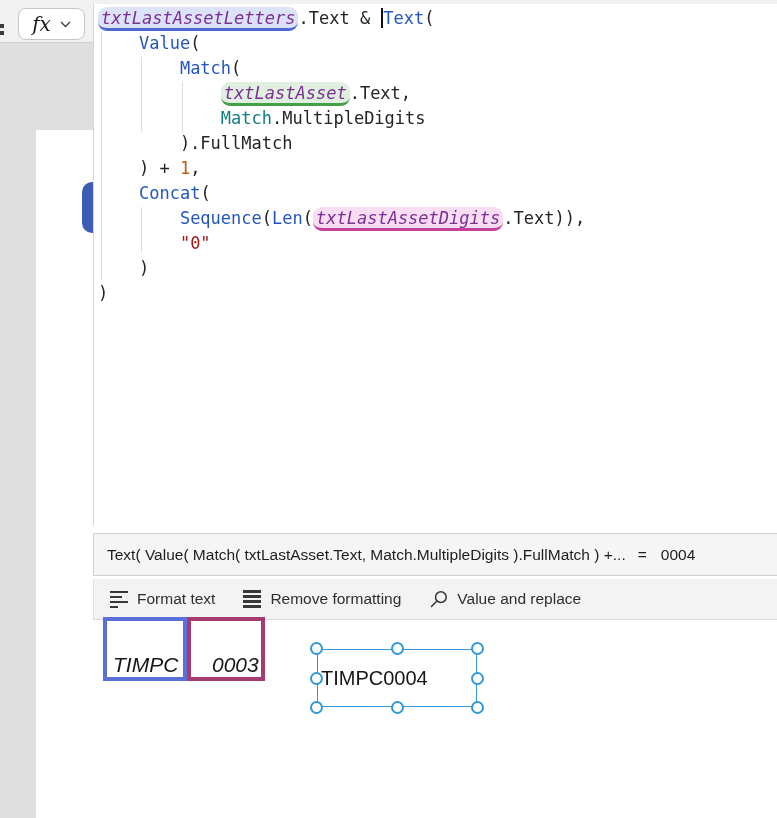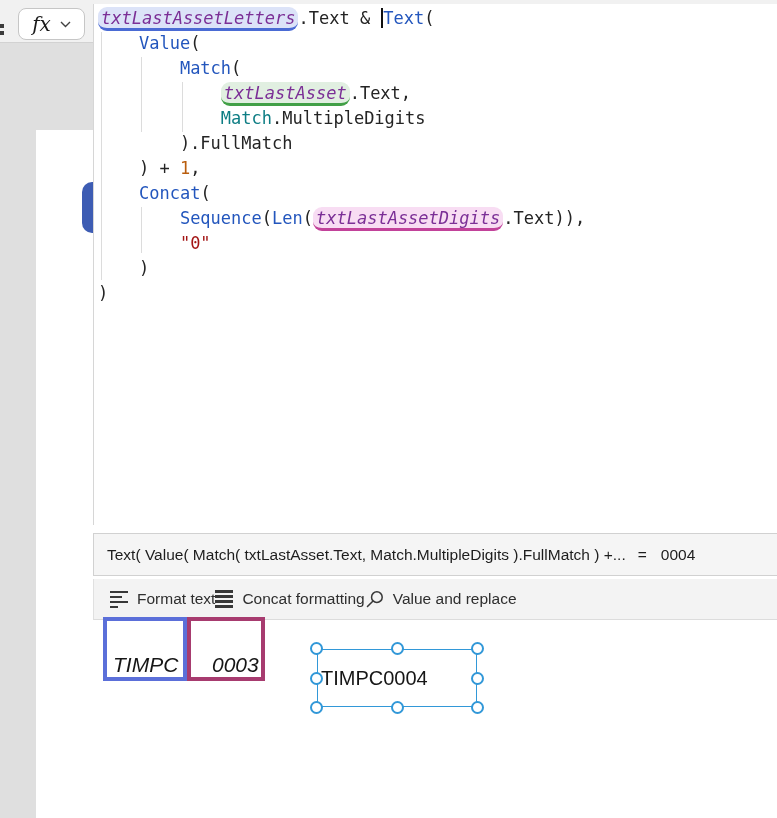--- a/index.html
+++ b/index.html
@@ -74,21 +74,21 @@
     position:absolute; left:93px; top:533px; width:688px; height:43px;
     background:#f5f5f5; border:1px solid #d1d1d1; border-right:none;
     display:flex; align-items:center; padding-left:13px;
     font-size:15.5px; color:#1d1d1d; white-space:pre;
   }
   .result-bar .eq  { margin:0 14px 0 12px; }
   
   .format-toolbar {
     position:absolute; left:93px; top:579px; width:684px; height:41px;
     background:#f3f3f3; border-left:1px solid #e0e0e0; border-bottom:1px solid #dcdcdc;
-    display:flex; align-items:center; padding-left:16px;
+    display:flex; align-items:center; gap:28px; padding-left:16px;
     font-size:15.5px; color:#2e2e2e;
   }
   .tb-item { display:flex; align-items:center; gap:9px; cursor:pointer; }
   .icon-lines { display:flex; flex-direction:column; gap:3px; width:18px; }
   .icon-lines i { display:block; height:2px; background:#383838; }
   .icon-lines.dense { gap:2.5px; }
   .icon-lines.dense i { height:2.5px; }
   .w100 { width:18px; } .w70 { width:12px; } .w45 { width:8px; }
   
   .tbox {
@@ -163,21 +163,21 @@
       </span>
       <span>Format text</span>
     </div>
     <div class="tb-item">
       <span class="icon-lines dense">
         <i class="w100"></i>
           <i class="w100"></i>
           <i class="w100"></i>
           <i class="w100"></i>
       </span>
-      <span>Concat formatting</span>
+      <span>Remove formatting</span>
     </div>
     <div class="tb-item">
       <svg width="19" height="19" viewBox="0 0 20 20">
         <circle cx="12.5" cy="7.5" r="5.6" fill="none" stroke="#383838" stroke-width="1.6"></circle>
         <line x1="8.2" y1="11.8" x2="2.6" y2="17.4" stroke="#383838" stroke-width="1.6" stroke-linecap="round"></line>
       </svg>
       <span>Value and replace</span>
     </div>
   </div>
 

